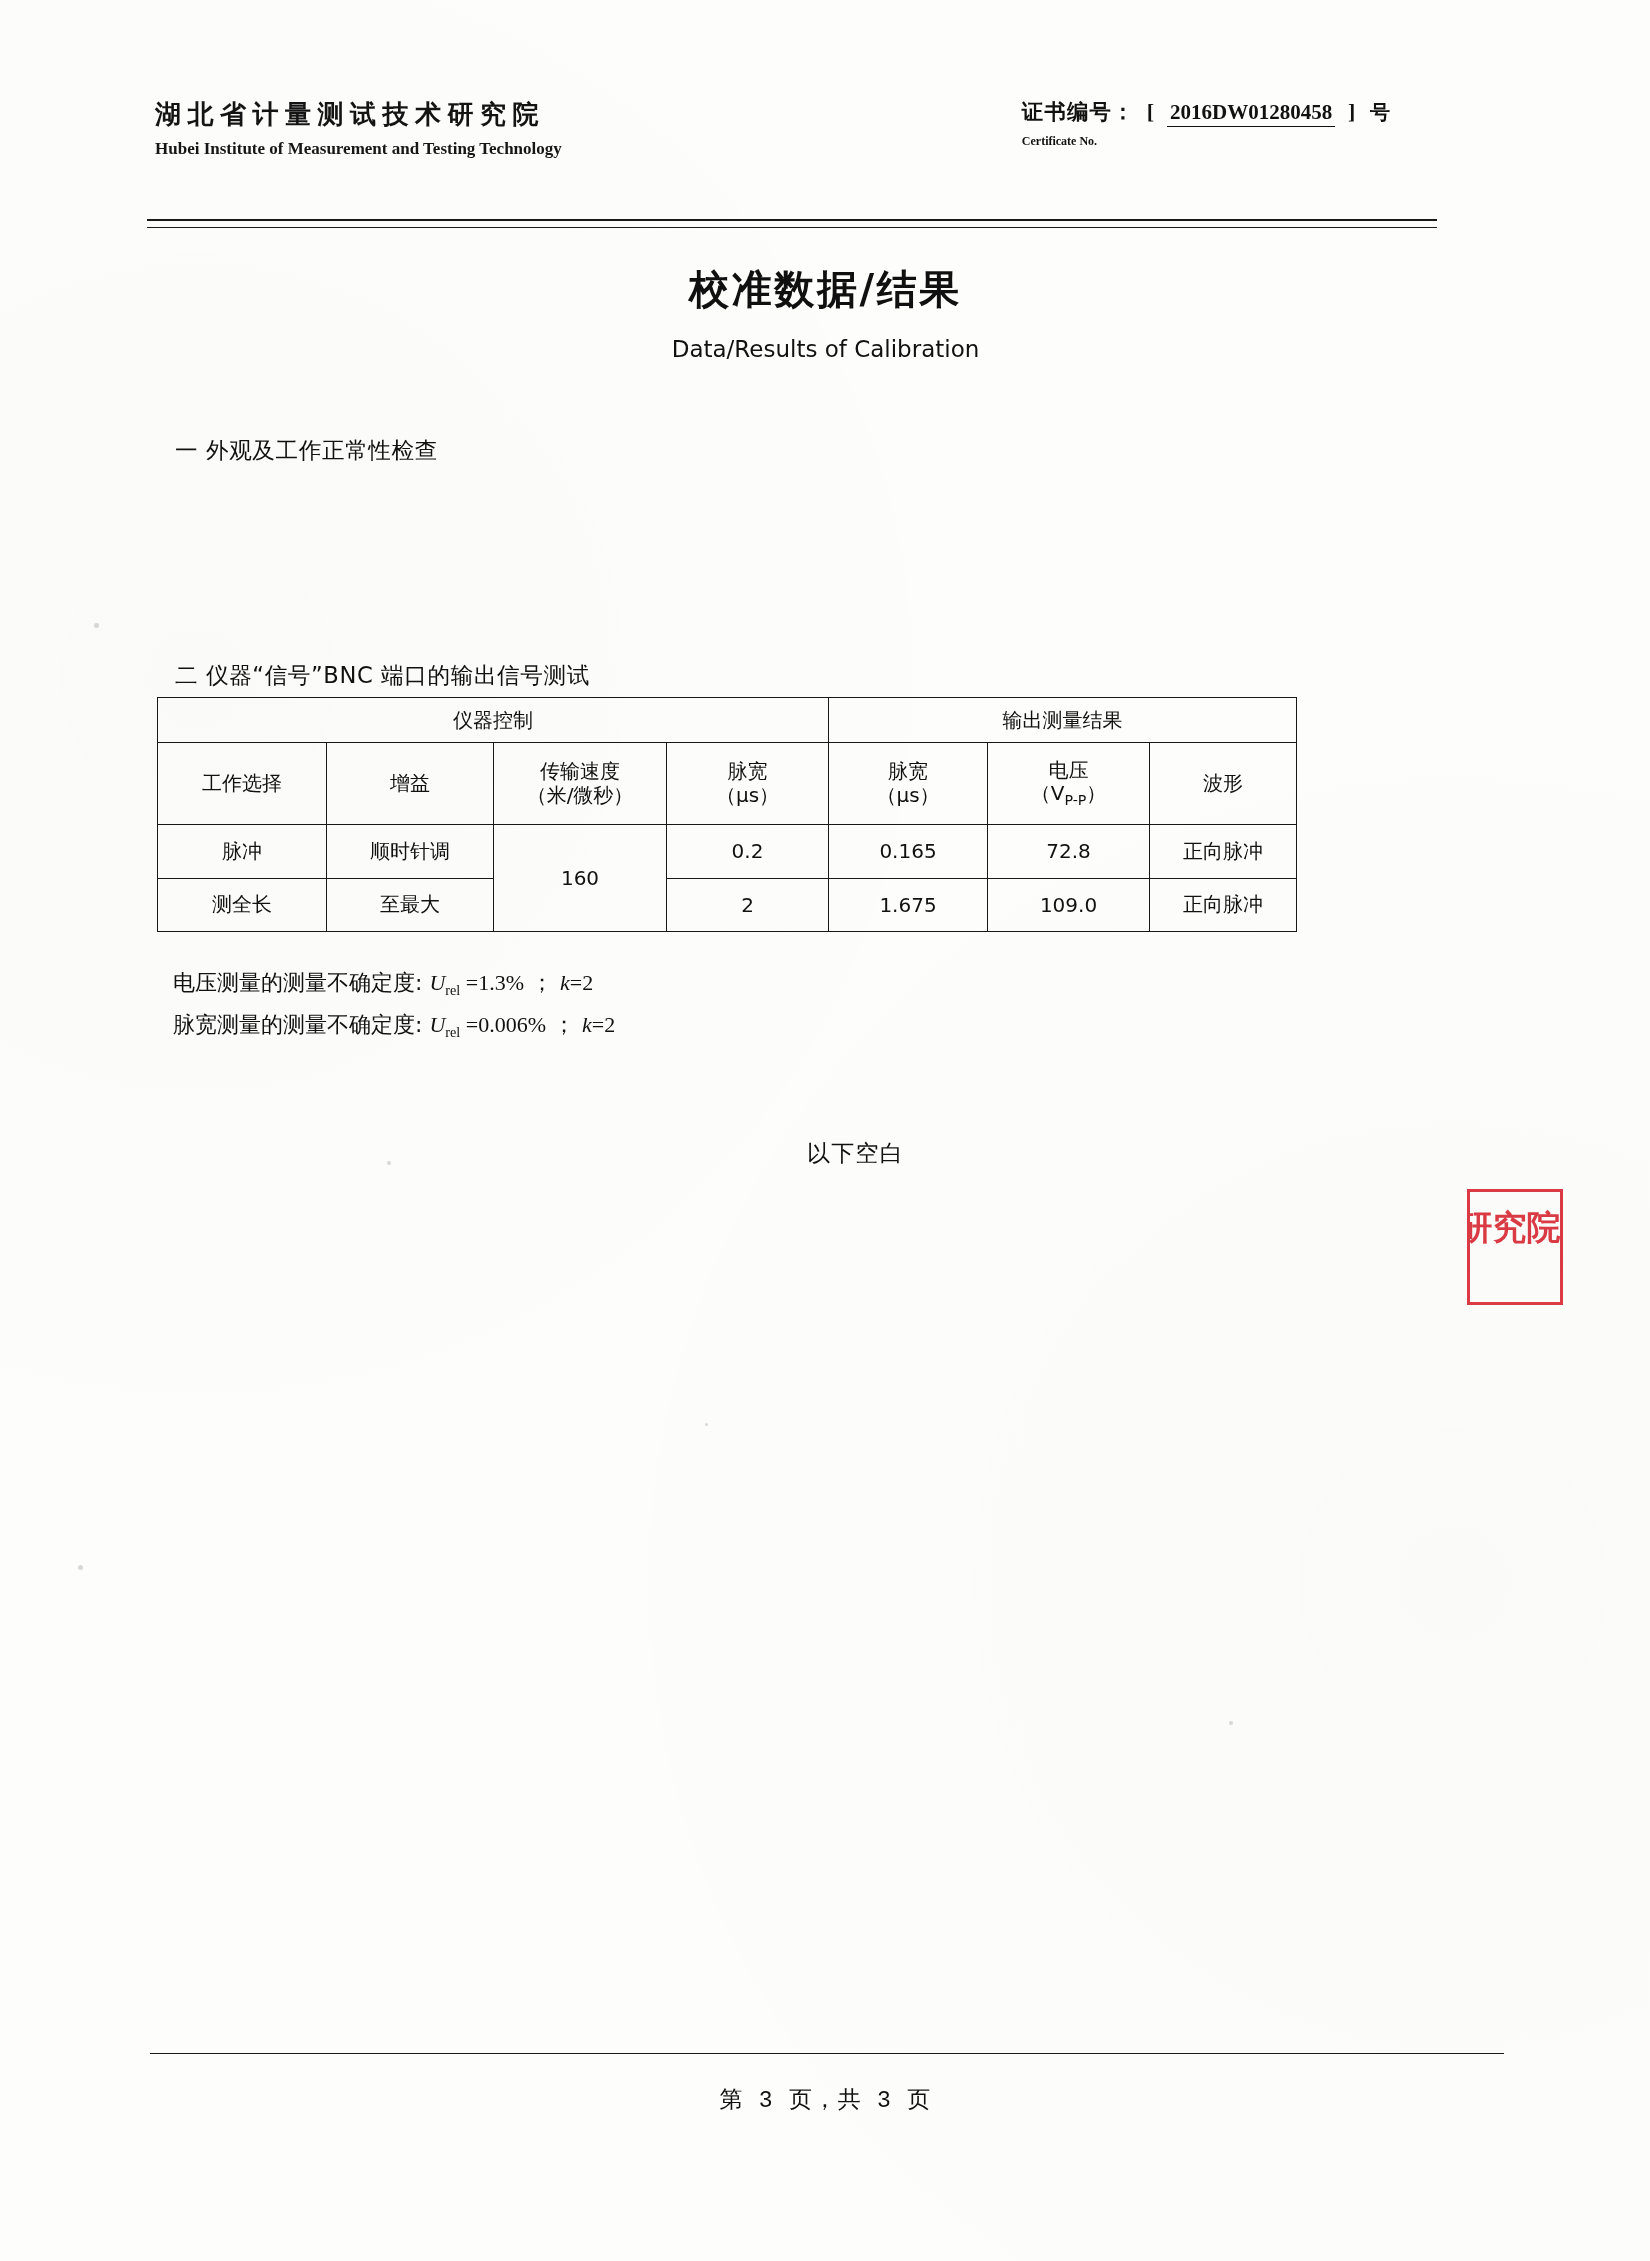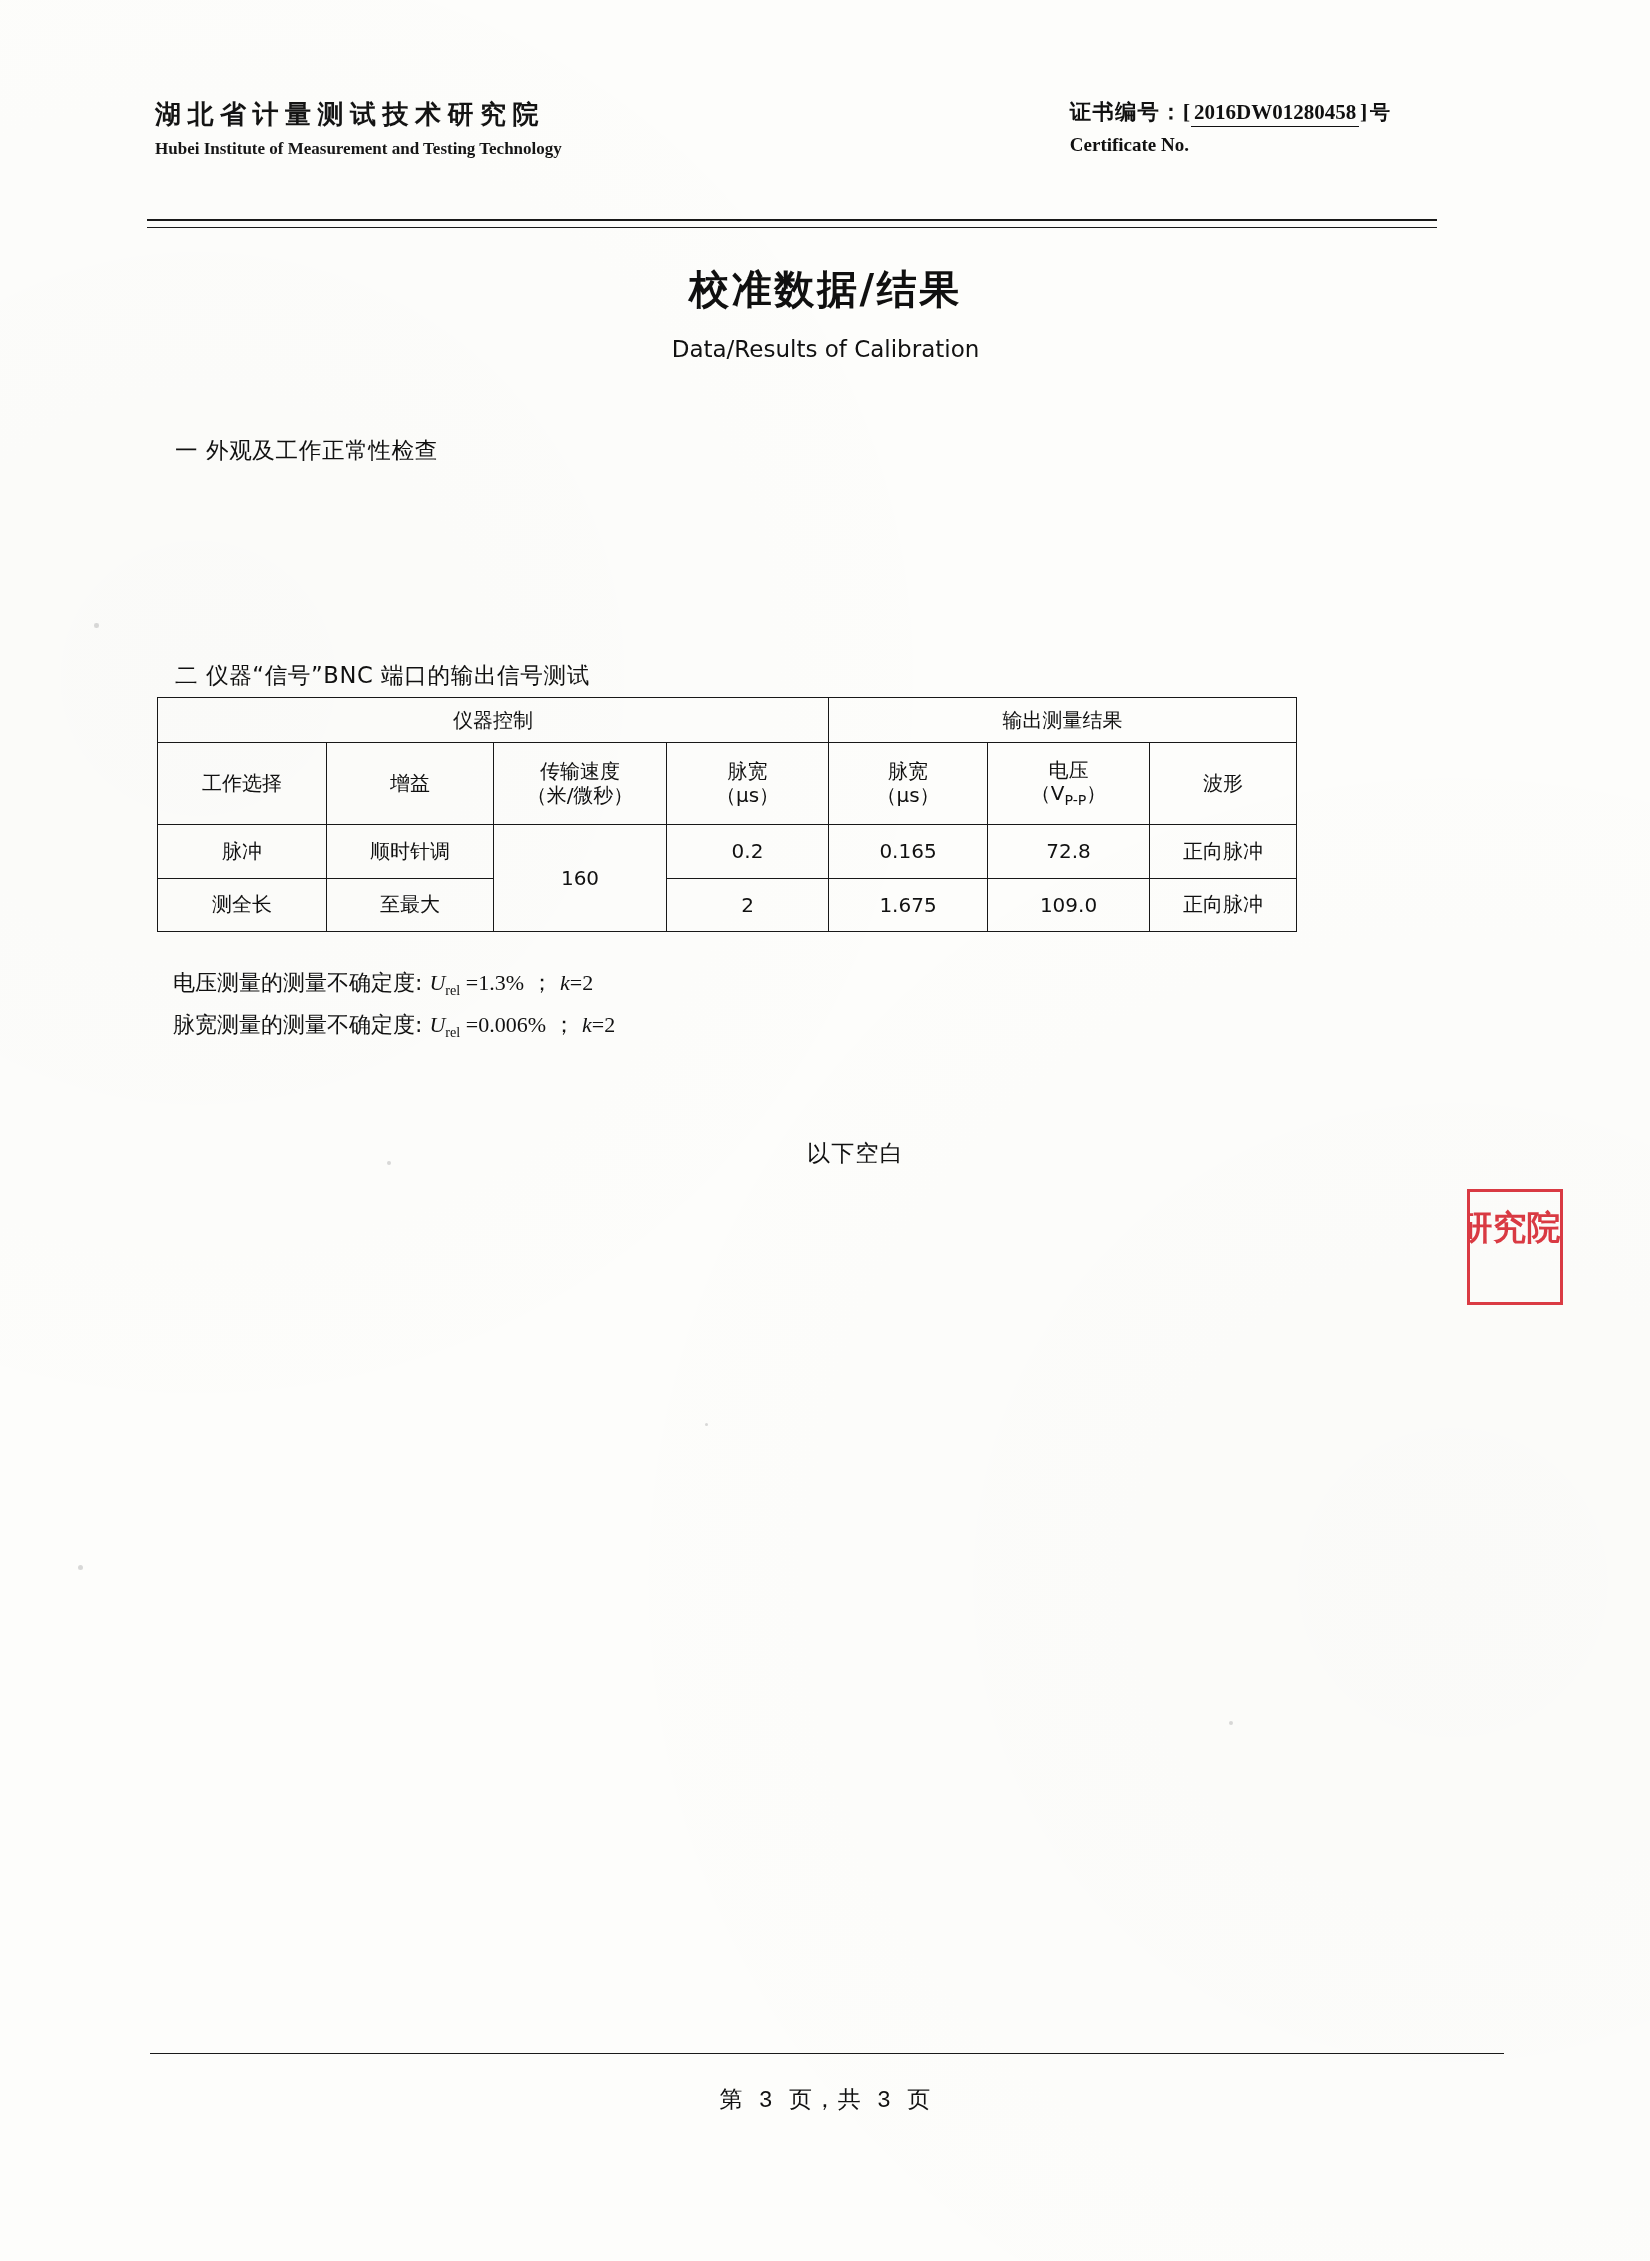--- a/index.html
+++ b/index.html
@@ -60,20 +60,21 @@
     white-space: nowrap;
   }
   .cert-block {
     margin-right: 97px;
     text-align: left;
   }
   .cert-line {
     display: flex;
     align-items: baseline;
     white-space: nowrap;
+    gap: 12px;
   }
   .cert-cn {
     font-family: "DejaVu Sans", sans-serif;
     font-weight: bold;
     font-size: 21.3px;
     letter-spacing: 1.3px;
   }
   .cert-no {
     font-family: "Liberation Serif", serif;
     font-weight: bold;
@@ -89,21 +90,21 @@
   }
   .cert-suffix {
     font-family: "DejaVu Sans", sans-serif;
     font-size: 20px;
     font-weight: bold;
     margin-left: 2.6px;
   }
   .cert-en {
     font-family: "Liberation Serif", serif;
     font-weight: bold;
-    font-size: 19px;
+    font-size: 12px;
     margin-top: 6.5px;
   }
 
   .rule-double {
     position: absolute;
     left: 147px;
     top: 219px;
     width: 1290px;
     height: 5.8px;
     border-top: 2.6px solid #1a1a1a;

